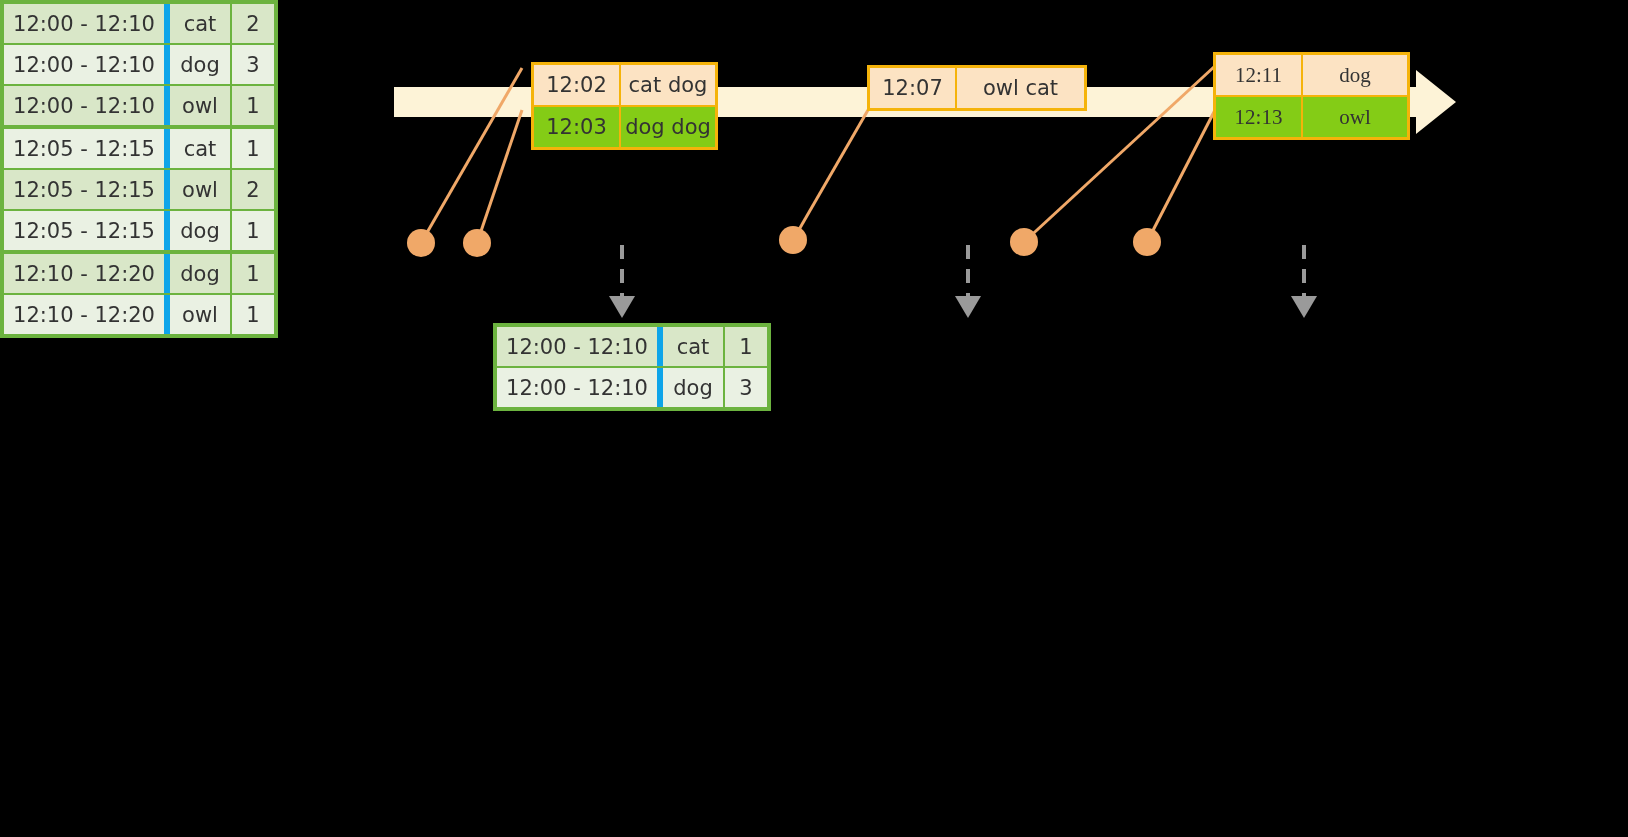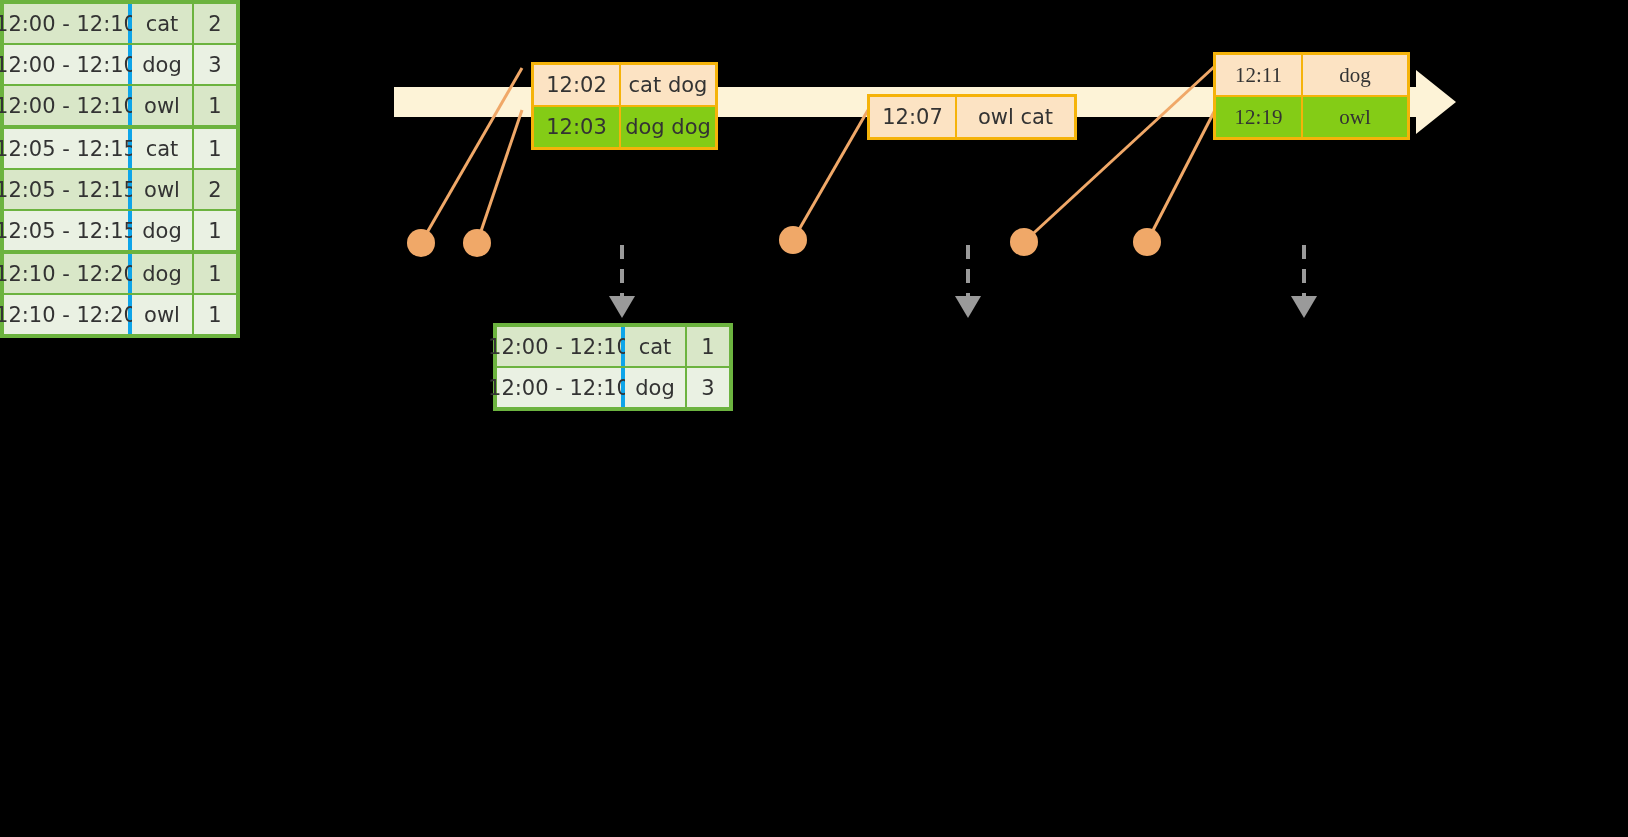--- a/index.html
+++ b/index.html
@@ -77,22 +77,22 @@
   .event-cell.time {
     width: 87px;
     border-right: 2px solid #f5b30a;
   }
   .event-row.shade-a .event-cell { background: #fce3c3; }
   .event-row.shade-b .event-cell { background: #84cc16; }
 
   
   #event-card-1 { left: 531px; top: 62px; }
   #event-card-1 .event-cell.val { width: 94px; }
-  #event-card-2 { left: 867px; top: 94px; }
-  #event-card-2 .event-cell.val { width: 117px; text-align: center; }
+  #event-card-2 { left: 867px; top: 65px; }
+  #event-card-2 .event-cell.val { width: 127px; text-align: center; }
   #event-card-3 { left: 1213px; top: 52px; font-family: Liberation Serif, serif; }
   #event-card-3 .event-cell.val { width: 104px; }
 
   
   #connector-svg {
     position: absolute;
     left: 0; top: 0;
     width: 1628px; height: 837px;
   }
 
@@ -123,22 +123,22 @@
     display: flex;
     align-items: center;
     justify-content: center;
     font-size: 21px;
     color: #333333;
     box-sizing: border-box;
     height: 39px;
     white-space: nowrap;
   }
   .result-cell.window {
-    width: 128px;
-    border-right: 4px solid #0ea5e9;
+    width: 166px;
+    border-right: 6px solid #0ea5e9;
   }
   .result-cell.key {
     width: 62px;
     border-right: 2px solid #6cb33f;
   }
   .result-cell.count {
     width: 42px;
   }
   .result-row.shade-a .result-cell { background: #d9e7c8; }
   .result-row.shade-b .result-cell { background: #eaf1e3; }
@@ -200,21 +200,21 @@
         <div class="event-cell time">12:07</div>
         <div class="event-cell val">owl cat</div>
       </div>
     </div>
   <div class="event-card" id="event-card-3">
       <div class="event-row shade-a">
         <div class="event-cell time">12:11</div>
         <div class="event-cell val">dog</div>
       </div>
       <div class="event-row shade-b">
-        <div class="event-cell time">12:19</div>
+        <div class="event-cell time">12:13</div>
         <div class="event-cell val">owl</div>
       </div>
     </div>
 
   <div class="result-table" id="result-table-1">
       <div class="result-row shade-a">
         <div class="result-cell window">12:00 - 12:10</div>
         <div class="result-cell key">cat</div>
         <div class="result-cell count">1</div>
       </div>

